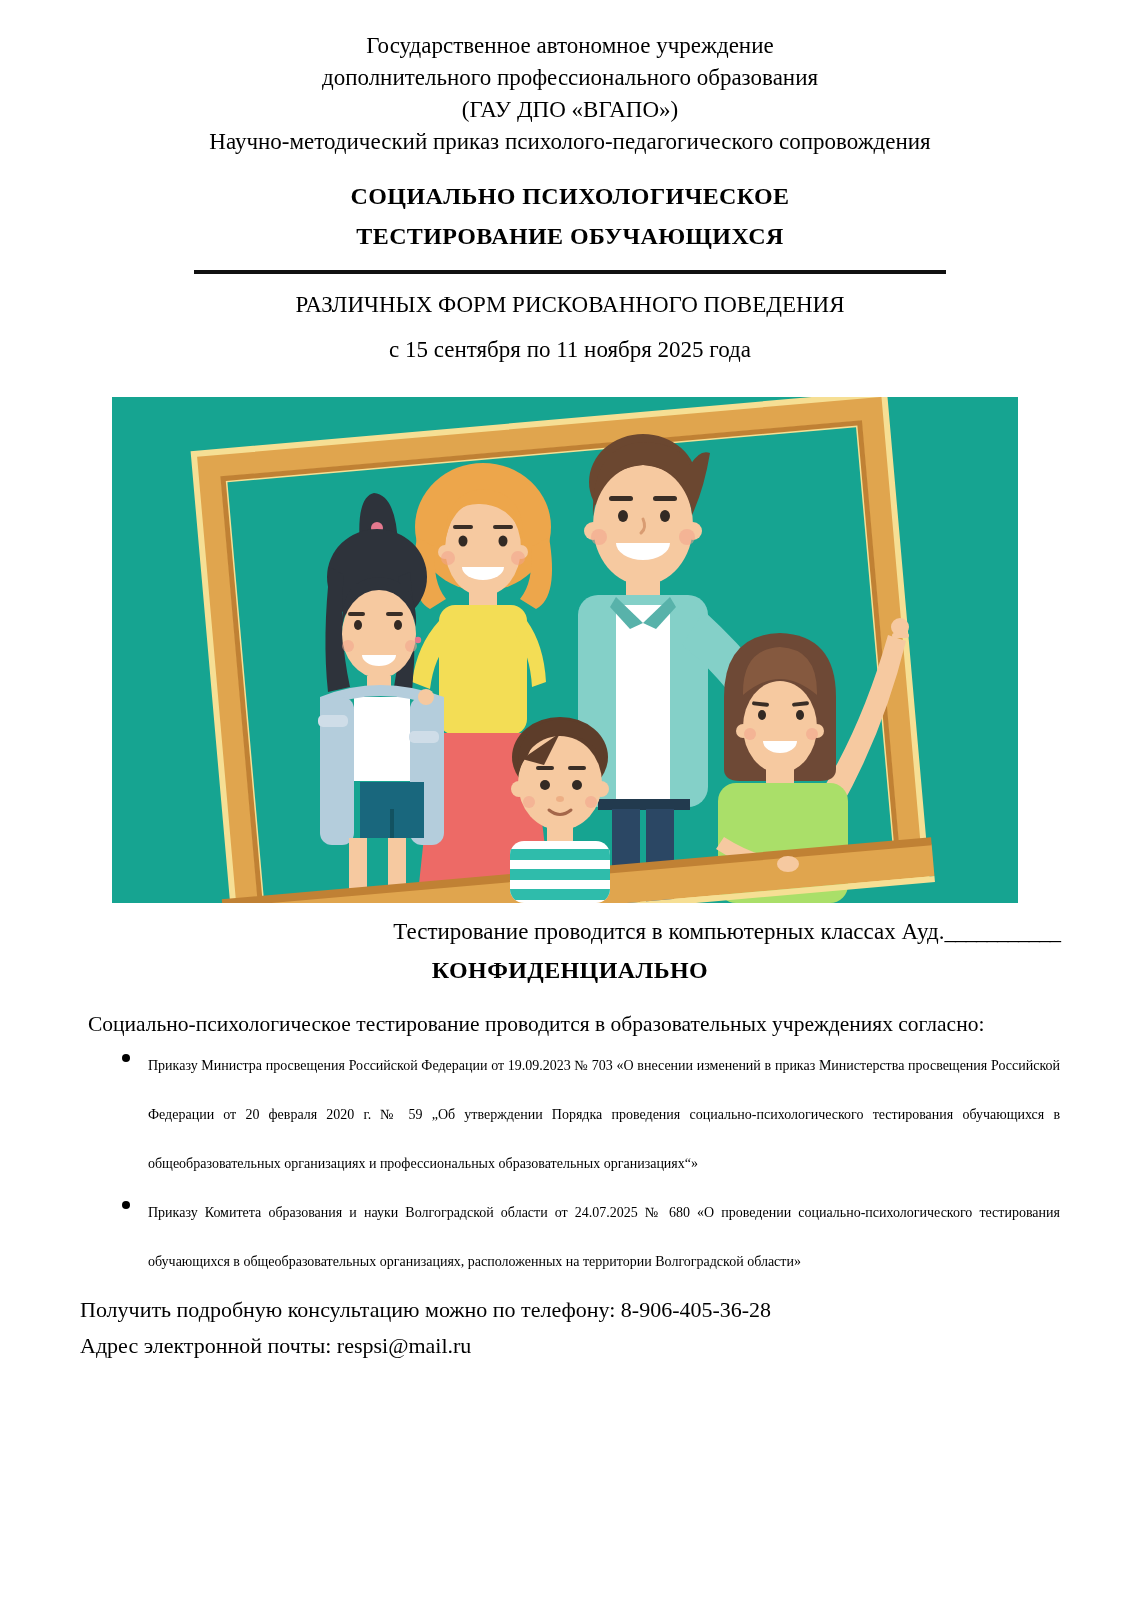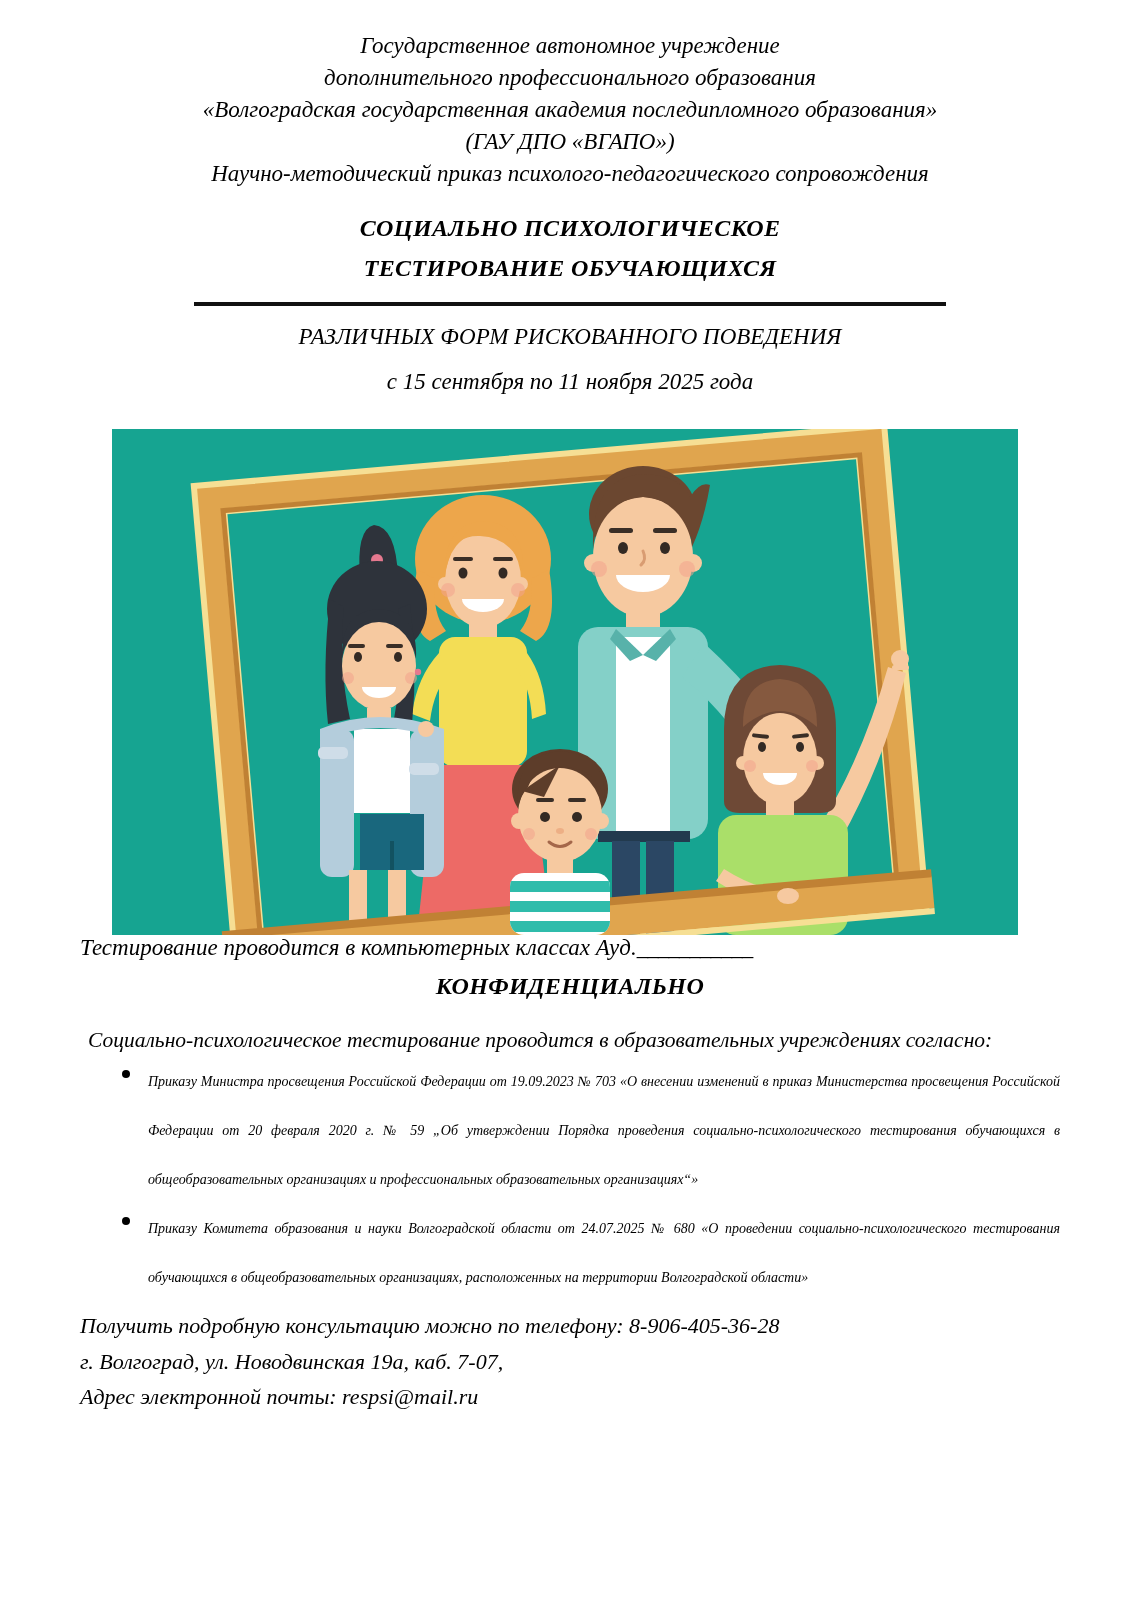--- a/index.html
+++ b/index.html
@@ -1,33 +1,33 @@
 <!DOCTYPE html>
 <html lang="ru"><head>
 <meta charset="utf-8">
 <style>
   html,body{margin:0;padding:0;}
   body{
     width:1132px;min-height:1600px;background:#ffffff;color:#000;
     font-family:"Liberation Serif", "DejaVu Serif", serif;
     -webkit-font-smoothing:antialiased;
   }
-  .page{box-sizing:border-box;width:1132px;min-height:1600px;padding:30px 72px 40px 80px;font-style:italic;}
+  .page{box-sizing:border-box;width:1132px;min-height:1600px;padding:30px 72px 40px 80px;}
   
   .org-header{ text-align:center; font-size:23px; line-height:32px; }
   
   .doc-title{ margin-top:18px; text-align:center; font-size:24px; font-weight:bold; line-height:40px; letter-spacing:.4px; }
   .rule{ height:4px; background:#111; border:none; width:752px; margin:14px auto 0 auto; }
   .doc-subtitle{ margin-top:14px; text-align:center; font-size:23px; line-height:33px; font-weight:normal; }
   .date-line{ margin-top:16px; text-align:center; font-size:23px; }
   
   figure.illustration{ margin:34px 0 0 32px; width:906px; height:506px; padding:0; }
   figure.illustration svg{ display:block; width:906px; height:506px; }
   
-  .caption{ text-align:left; font-size:23px; }
+  .caption{ margin-top:16px; text-align:right; font-size:23px; }
   .caption .blank{ letter-spacing:-1px; }
   .confidential{ margin-top:12px; text-align:center; font-size:24px; font-weight:bold; letter-spacing:.4px; }
   
   .intro{ margin:28px 0 0 8px; font-size:21.5px; white-space:nowrap; }
   ul.order-list{ margin:4px 0 0 0; padding:0; list-style:none; }
   ul.order-list li{
     position:relative; padding-left:68px; text-align:justify;
     font-size:14px; line-height:49px;
   }
   ul.order-list li .dot{
@@ -37,21 +37,20 @@
   .footer-block{ margin-top:6px; font-size:22px; line-height:35.5px; }
 </style>
 </head>
 <body>
 
 <div class="page">
 
   <div class="org-header">
     <div>Государственное автономное учреждение</div>
     <div>дополнительного профессионального образования</div>
-    <div>«Волгоградская государственная академия последипломного образования»</div>
     <div>(ГАУ ДПО «ВГАПО»)</div>
     <div>Научно-методический приказ психолого-педагогического сопровождения</div>
   </div>
 
   <div class="doc-title">
     <div>СОЦИАЛЬНО ПСИХОЛОГИЧЕСКОЕ</div>
     <div>ТЕСТИРОВАНИЕ ОБУЧАЮЩИХСЯ</div>
   </div>
 
   <hr class="rule">
@@ -229,17 +228,16 @@
       <span>Приказу Министра просвещения Российской Федерации от 19.09.2023 № 703 «О внесении изменений в приказ Министерства просвещения Российской Федерации от 20 февраля 2020 г. № 59 „Об утверждении Порядка проведения социально-психологического тестирования обучающихся в общеобразовательных организациях и профессиональных образовательных организациях“»</span>
     </li>
     <li>
       <span class="dot"></span>
       <span>Приказу Комитета образования и науки Волгоградской области от 24.07.2025 № 680 «О проведении социально-психологического тестирования обучающихся в общеобразовательных организациях, расположенных на территории Волгоградской области»</span>
     </li>
   </ul>
 
   <div class="footer-block">
     <div>Получить подробную консультацию можно по телефону: 8-906-405-36-28</div>
-    <div>г. Волгоград, ул. Новодвинская 19а, каб. 7-07,</div>
     <div>Адрес электронной почты: respsi@mail.ru</div>
   </div>
 
 </div>
 
 </body></html>

